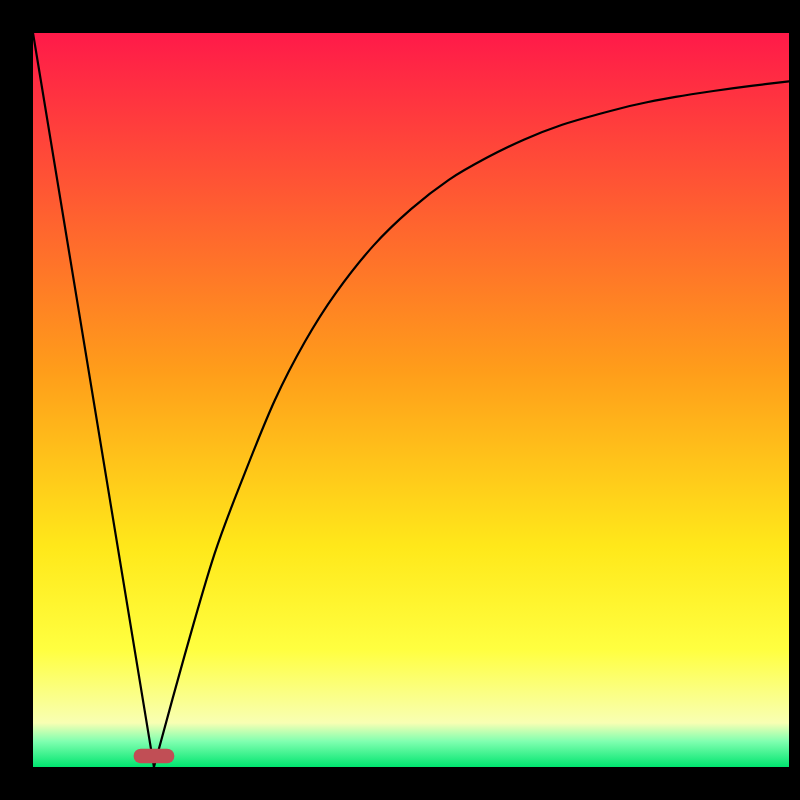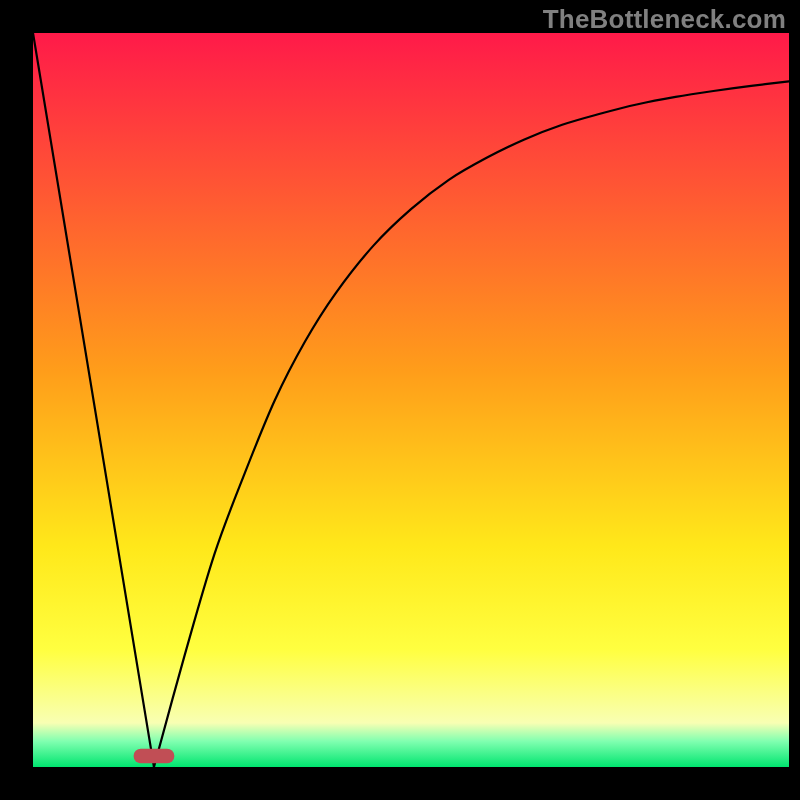--- a/index.html
+++ b/index.html
@@ -50,14 +50,13 @@
           <stop offset="94%" stop-color="#f8ffb3"></stop>
           <stop offset="96.5%" stop-color="#80ffb0"></stop>
           <stop offset="100%" stop-color="#00e56f"></stop>
         </linearGradient>
     </defs>
     <rect x="0" y="0" width="756" height="734" fill="url(#bg-grad)"></rect>
     <path id="curve-left" fill="none" stroke="#000" stroke-width="2.2" stroke-linecap="round" stroke-linejoin="round" d="M0.00 0.00 L120.96 734.00"></path>
     <path id="curve-right" fill="none" stroke="#000" stroke-width="2.2" stroke-linecap="round" stroke-linejoin="round" d="M120.96 734.00 C126.00 715.65 141.12 659.38 151.20 623.90 C161.28 588.42 171.36 551.72 181.44 521.14 C191.52 490.56 201.60 466.09 211.68 440.40 C221.76 414.71 231.84 389.02 241.92 367.00 C252.00 344.98 262.08 326.02 272.16 308.28 C282.24 290.54 291.06 276.47 302.40 260.57 C313.74 244.67 327.60 226.93 340.20 212.86 C352.80 198.79 365.40 187.17 378.00 176.16 C390.60 165.15 403.20 155.36 415.80 146.80 C428.40 138.24 441.00 131.51 453.60 124.78 C466.20 118.05 478.80 111.94 491.40 106.43 C504.00 100.93 516.60 96.03 529.20 91.75 C541.80 87.47 554.40 84.17 567.00 80.74 C579.60 77.31 592.20 74.01 604.80 71.20 C617.40 68.38 630.00 66.06 642.60 63.86 C655.20 61.66 667.80 59.82 680.40 57.99 C693.00 56.15 705.60 54.44 718.20 52.85 C730.80 51.26 749.70 49.18 756.00 48.44"></path>
     <rect id="min-marker" fill="#c14e55" x="100.55" y="715.65" width="40.82" height="14.68" rx="7.34"></rect>
   </svg>
-  <div class="watermark">TheBottleneck.com</div>
 </div>
 
 </body></html>

